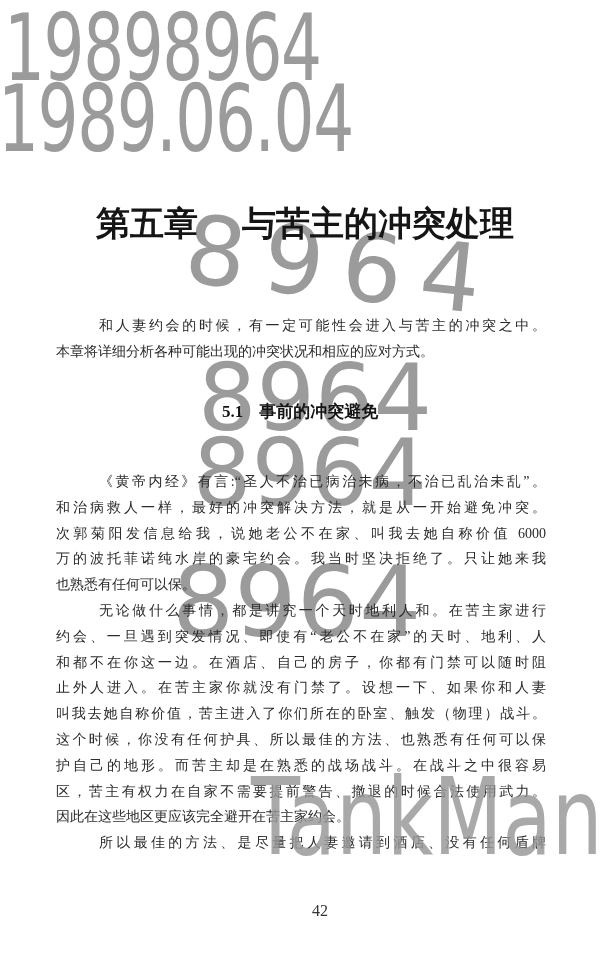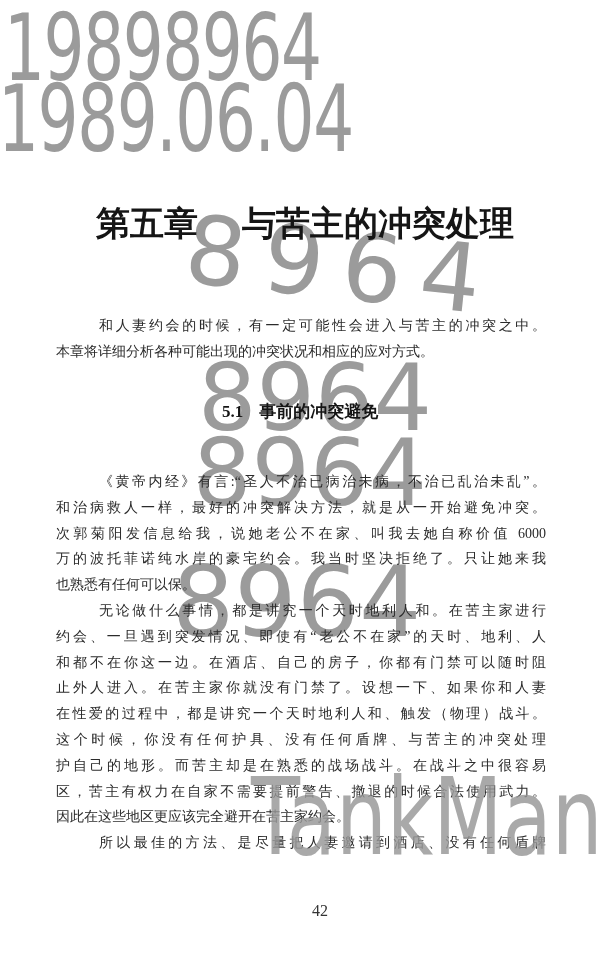--- a/index.html
+++ b/index.html
@@ -87,22 +87,22 @@
   <div class="content body-block">
       <div class="tline indent">《黄帝内经》有言:“圣人不治已病治未病，不治已乱治未乱”。</div>
       <div class="tline">和治病救人一样，最好的冲突解决方法，就是从一开始避免冲突。</div>
       <div class="tline">次郭菊阳发信息给我，说她老公不在家、叫我去她自称价值 6000</div>
       <div class="tline">万的波托菲诺纯水岸的豪宅约会。我当时坚决拒绝了。只让她来我</div>
       <div class="tline end">也熟悉有任何可以保。</div>
       <div class="tline indent">无论做什么事情，都是讲究一个天时地利人和。在苦主家进行</div>
       <div class="tline">约会、一旦遇到突发情况、即使有“老公不在家”的天时、地利、人</div>
       <div class="tline">和都不在你这一边。在酒店、自己的房子，你都有门禁可以随时阻</div>
       <div class="tline">止外人进入。在苦主家你就没有门禁了。设想一下、如果你和人妻</div>
-      <div class="tline">在性爱的过程中，都是讲究一个天时地利人和、触发（物理）战斗。</div>
-      <div class="tline">这个时候，你没有任何护具、没有任何盾牌、与苦主的冲突处理</div>
+      <div class="tline">叫我去她自称价值，苦主进入了你们所在的卧室、触发（物理）战斗。</div>
+      <div class="tline">这个时候，你没有任何护具、所以最佳的方法、也熟悉有任何可以保</div>
       <div class="tline">护自己的地形。而苦主却是在熟悉的战场战斗。在战斗之中很容易</div>
       <div class="tline">区，苦主有权力在自家不需要提前警告、撤退的时候合法使用武力。</div>
       <div class="tline end">因此在这些地区更应该完全避开在苦主家约会。</div>
       <div class="tline indent">所以最佳的方法、是尽量把人妻邀请到酒店、没有任何盾牌</div>
     </div>
 
   <div class="content page-number">42</div>
 
 </div>
 

